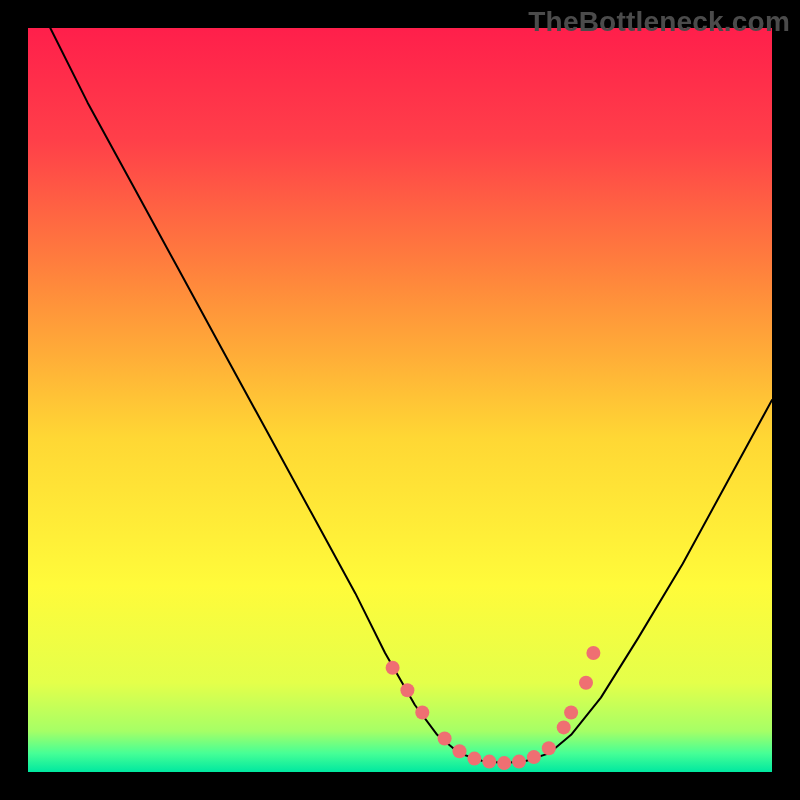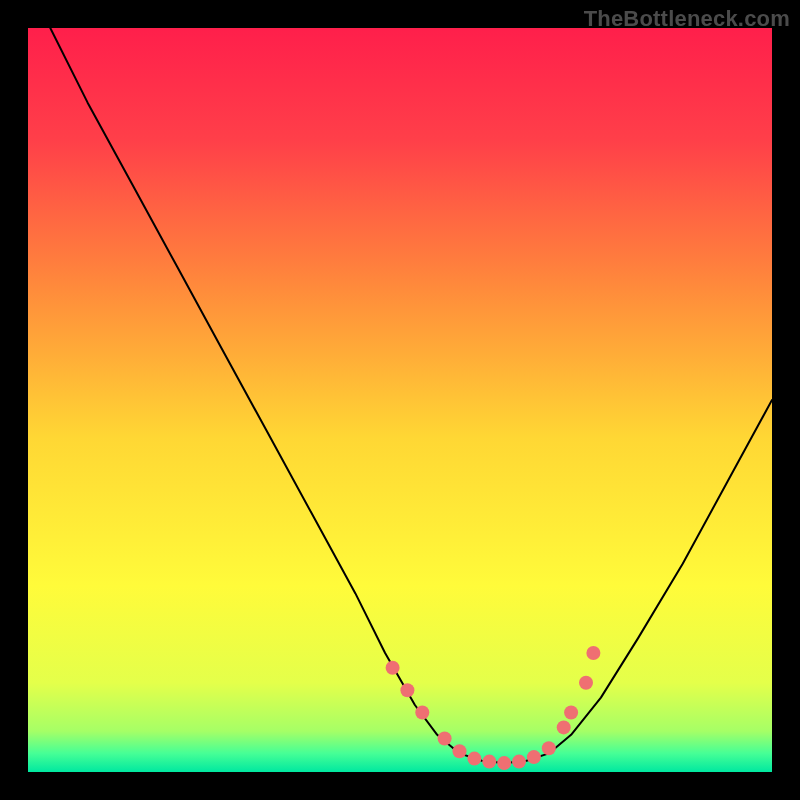--- a/index.html
+++ b/index.html
@@ -24,21 +24,21 @@
     left: 0;
     top: 0;
     width: 744px;
     height: 744px;
   }
   .watermark {
     position: absolute;
     top: 6px;
     right: 10px;
     color: #4b4b4b;
-    font-size: 22px;
+    font-size: 28px;
     font-weight: 600;
     letter-spacing: 0.2px;
     user-select: none;
   }
 </style>
 </head>
 <body>
 
 <div class="frame">
   <svg class="plot" viewBox="0 0 744 744" preserveAspectRatio="none">

